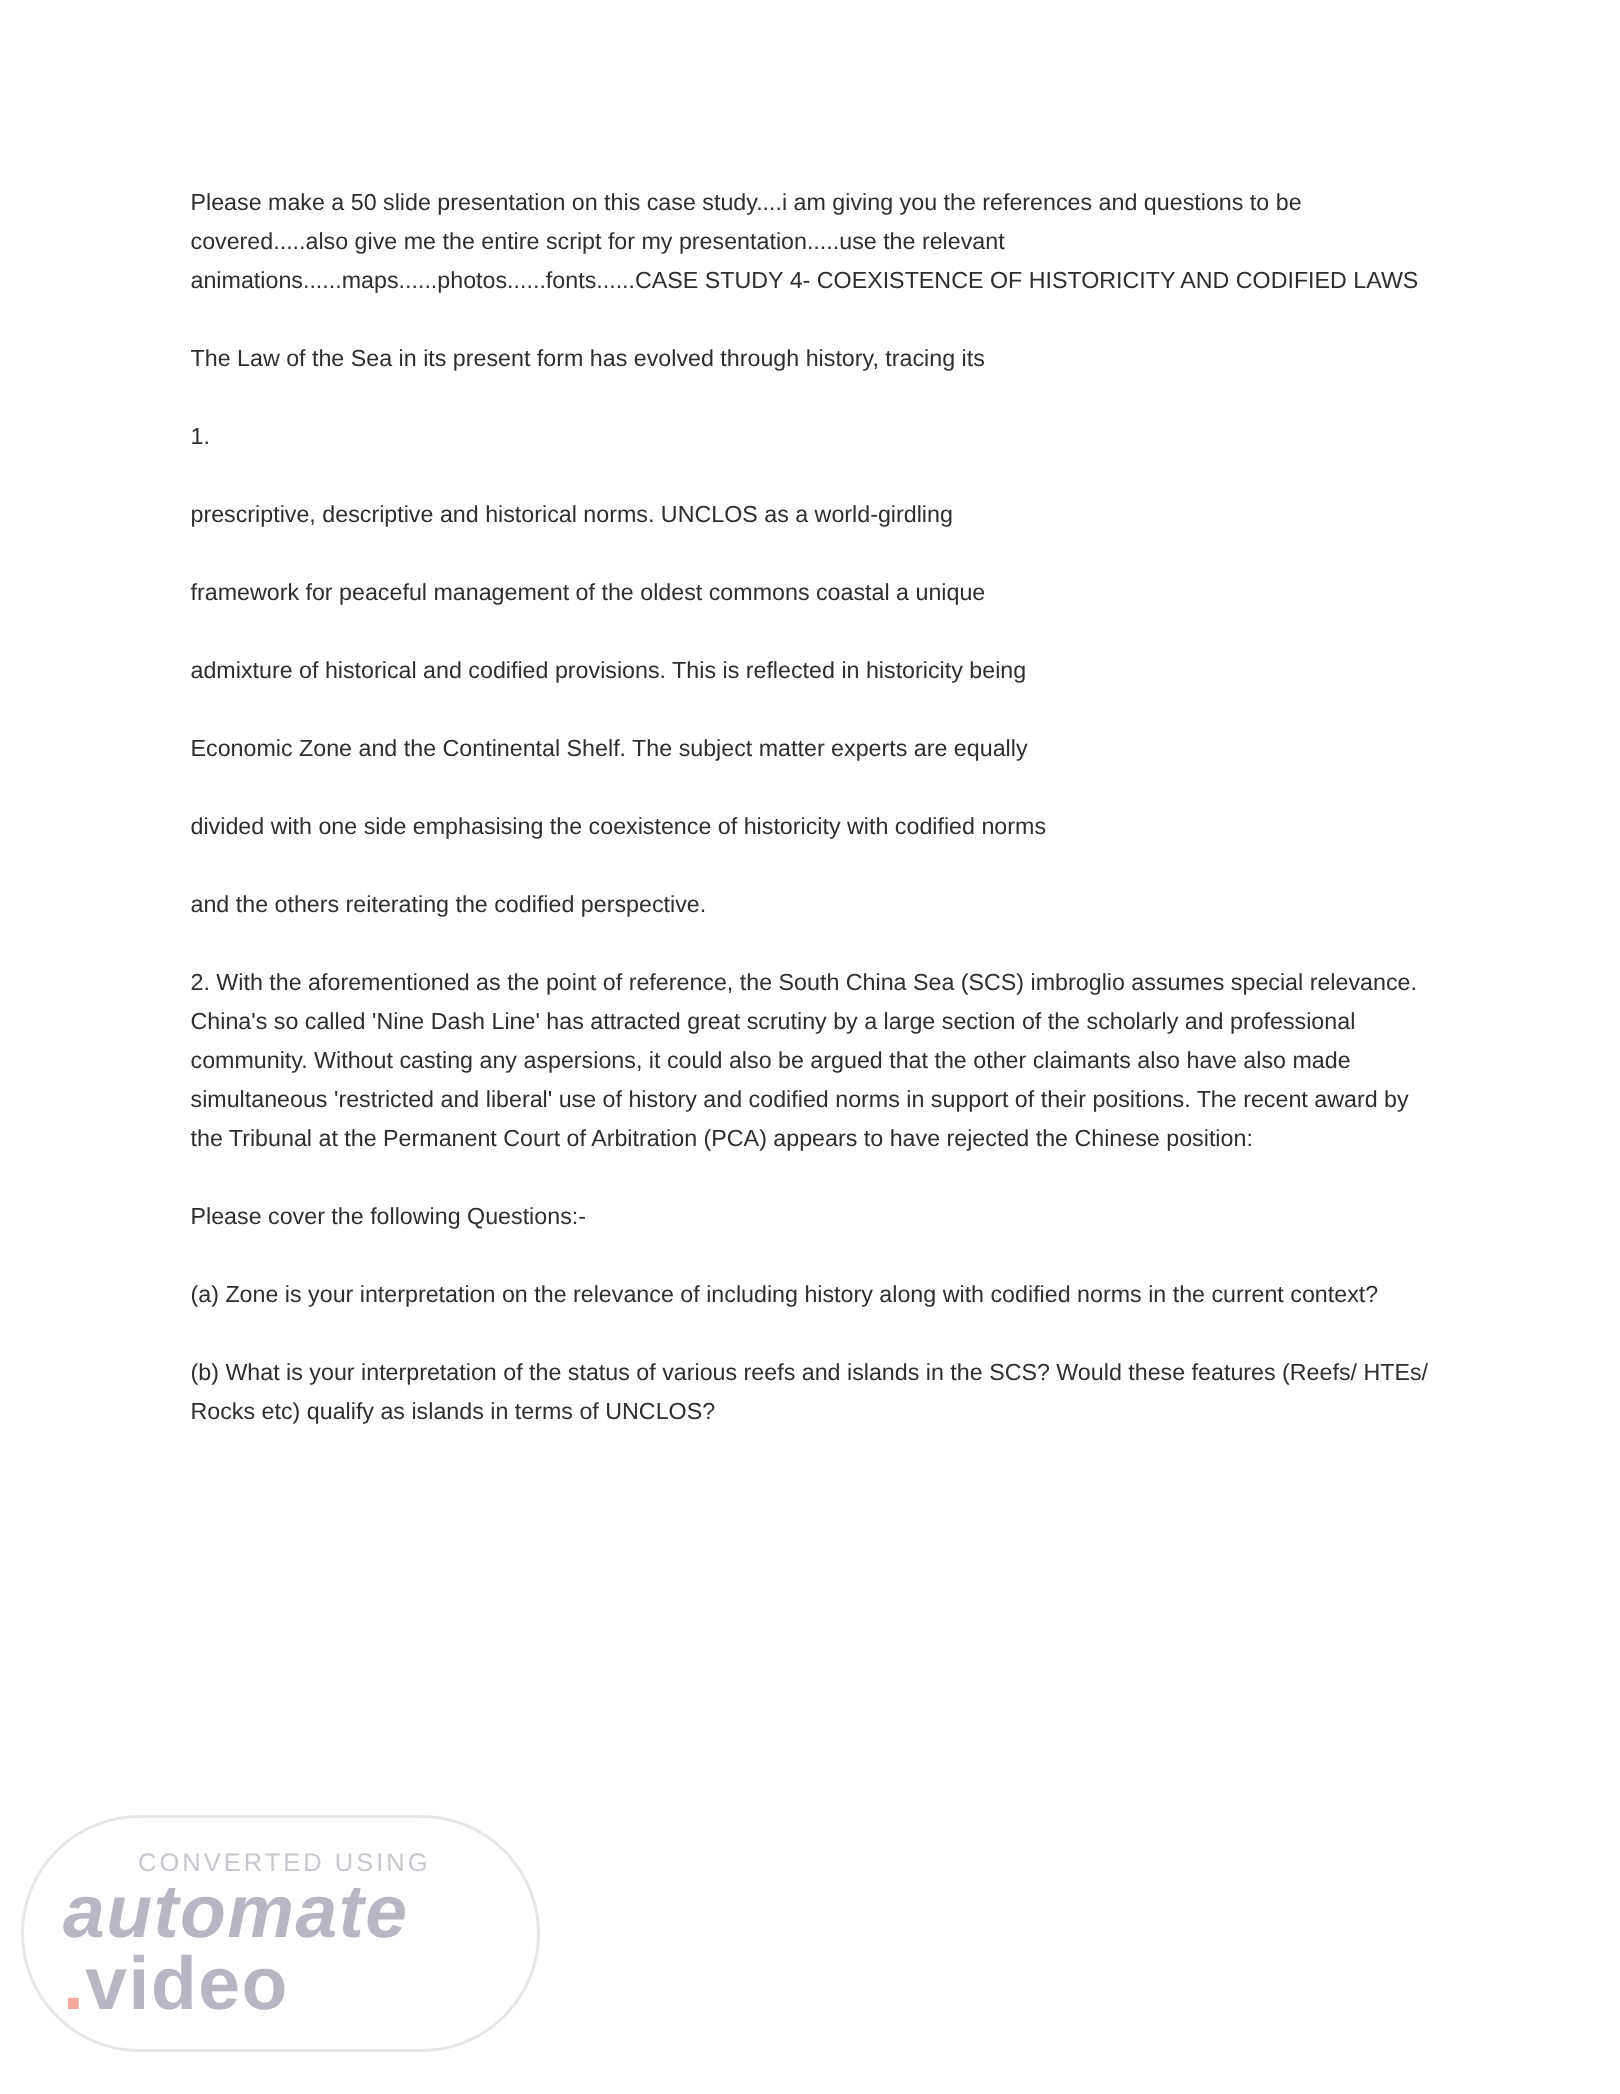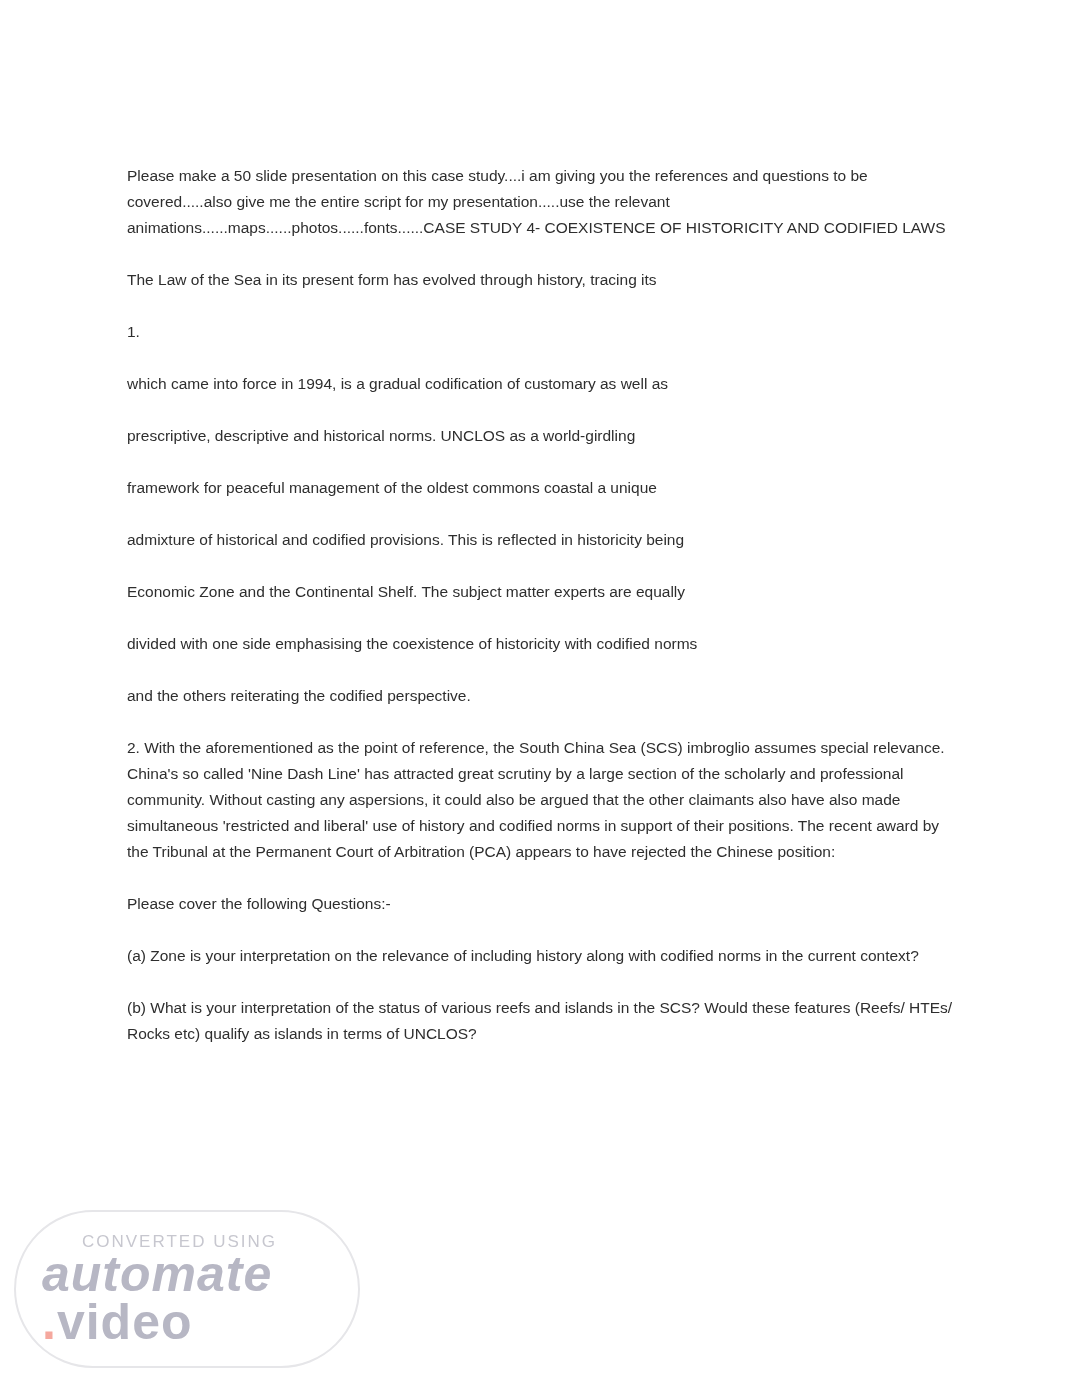--- a/index.html
+++ b/index.html
@@ -17,36 +17,35 @@
   }
   
   .doc {
     position: absolute;
     left: 127px; top: 123px;
     width: 830px;
     z-index: 2;
     color: #2e2e2e;
     font-size: 15.5px;
     line-height: 26px;
-    margin-top: 40px;
   }
   .doc p { margin: 0 0 26px 0; }
   
   .watermark {
     position: absolute;
     left: 14px; top: 1210px;
     width: 346px; height: 158px;
     border: 2px solid #e6e6e9;
     border-radius: 84px;
     background: rgba(255,255,255,0.25);
     z-index: 1;
   }
   .wm-converted {
     position: absolute;
-    left: 66px; top: 20px;
+    left: 76px; top: 20px;
     font-size: 17px;
     letter-spacing: 2px;
     font-weight: 500;
     color: #c7c7cf;
     white-space: nowrap;
   }
   .wm-brand {
     position: absolute;
     left: 26px; top: 38px;
     width: 264px;
@@ -70,21 +69,20 @@
     <div class="wm-brand">
       <div class="wm-line1">automate</div>
       <div class="wm-line2"><span class="wm-dot">.</span><span>video</span></div>
     </div>
   </div>
 
   <div class="doc">
     <p>Please make a 50 slide presentation on this case study....i am giving you the references and questions to be covered.....also give me the entire script for my presentation.....use the relevant animations......maps......photos......fonts......CASE STUDY 4- COEXISTENCE OF HISTORICITY AND CODIFIED LAWS</p>
     <p>The Law of the Sea in its present form has evolved through history, tracing its</p>
     <p>1.</p>
-    <p>which came into force in 1994, is a gradual codification of customary as well as</p>
     <p>prescriptive, descriptive and historical norms. UNCLOS as a world-girdling</p>
     <p>framework for peaceful management of the oldest commons coastal a unique</p>
     <p>admixture of historical and codified provisions. This is reflected in historicity being</p>
     <p>Economic Zone and the Continental Shelf. The subject matter experts are equally</p>
     <p>divided with one side emphasising the coexistence of historicity with codified norms</p>
     <p>and the others reiterating the codified perspective.</p>
     <p>2. With the aforementioned as the point of reference, the South China Sea (SCS) imbroglio assumes special relevance. China's so called 'Nine Dash Line' has attracted great scrutiny by a large section of the scholarly and professional community. Without casting any aspersions, it could also be argued that the other claimants also have also made simultaneous 'restricted and liberal' use of history and codified norms in support of their positions. The recent award by the Tribunal at the Permanent Court of Arbitration (PCA) appears to have rejected the Chinese position:</p>
     <p>Please cover the following Questions:-</p>
     <p>(a) Zone is your interpretation on the relevance of including history along with codified norms in the current context?</p>
     <p>(b) What is your interpretation of the status of various reefs and islands in the SCS? Would these features (Reefs/ HTEs/ Rocks etc) qualify as islands in terms of UNCLOS?</p>

